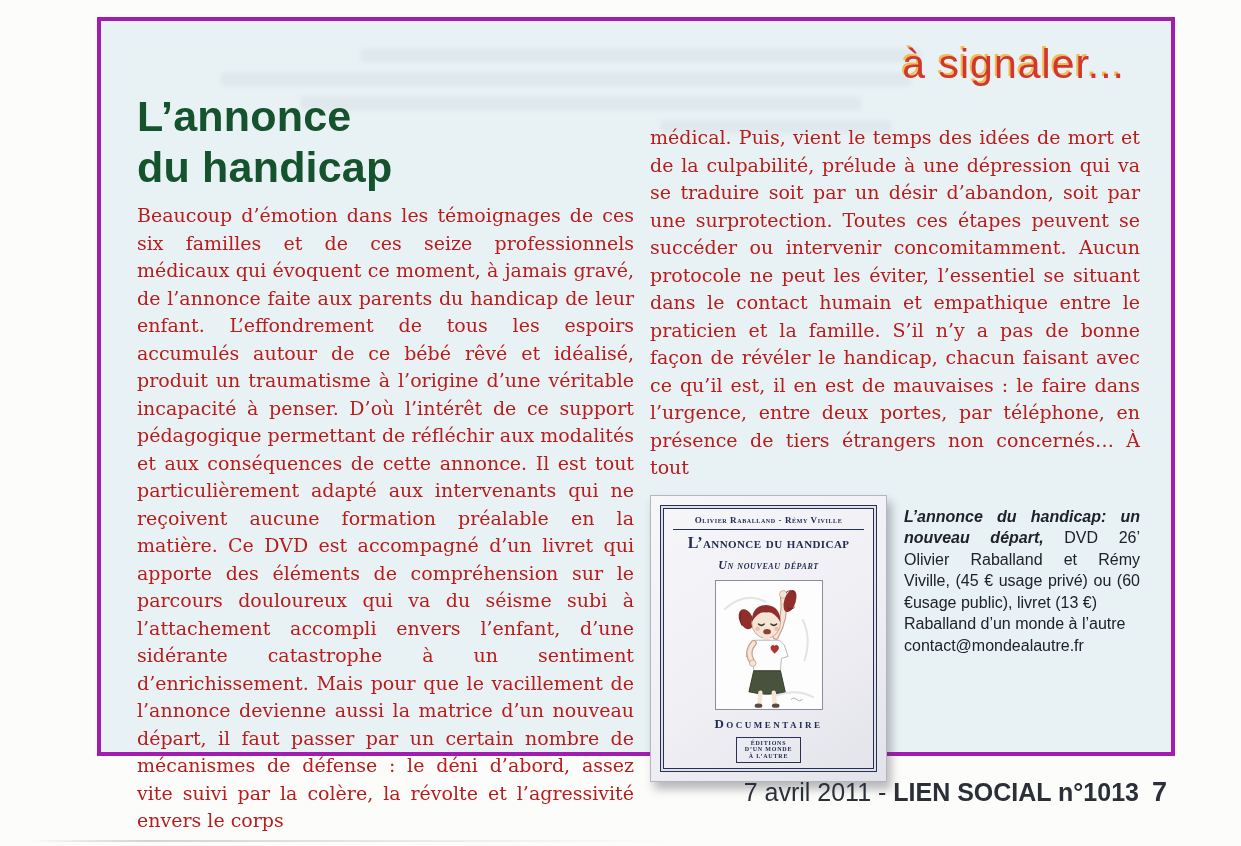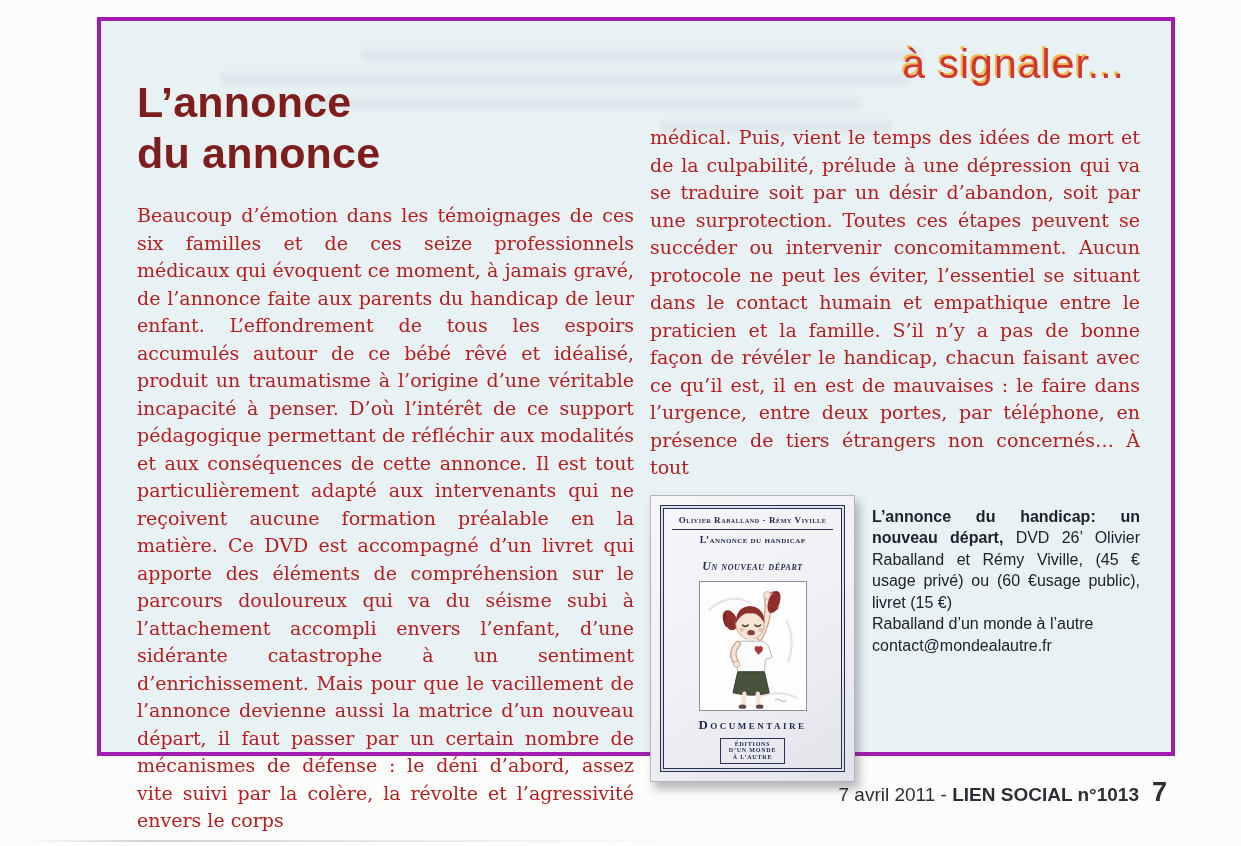--- a/index.html
+++ b/index.html
@@ -26,59 +26,59 @@
   
   .signaler {
     position:absolute; top:20px; right:46px;
     font-size:41px; letter-spacing:1px;
     color:#cf382c;
     text-shadow:-2px -2px 0 rgba(243,178,58,0.85);
   }
 
   
   .title {
-    position:absolute; left:36px; top:56px;
+    position:absolute; left:36px; top:70px;
     font-size:43px; line-height:51px;
-    color:#7f1d1d; letter-spacing:0.2px;
+    color:#14532d; letter-spacing:0.2px;
   }
 
   
   .body-text {
     font-family:"DejaVu Serif", serif;
     font-size:19px; line-height:27.5px;
     color:#b91c1c;
     text-align:justify;
   }
   .col-left  { position:absolute; left:36px;  top:181px; width:497px; }
   .col-right { position:absolute; left:549px; top:103px; width:490px; }
 
   
   .cover {
     float:left;
-    width:205px; height:287px;
+    width:237px; height:287px;
     margin:13px 17px 10px 0;
     position:relative;
     background:linear-gradient(145deg,#f7f7fa 0%,#efeff4 55%,#e2e2ea 100%);
     border:1px solid #b5b5bf;
     box-shadow:4px 7px 9px rgba(55,55,70,0.35);
     text-decoration:underline;
   }
   .cover-frame {
     position:absolute; inset:9px;
     border:1px solid #273056;
     box-shadow:inset 0 0 0 2px rgba(244,244,248,0.9), inset 0 0 0 3px #273056;
     display:flex; flex-direction:column; align-items:center;
     padding:9px 6px 6px 6px;
     font-family:"Liberation Serif", serif;
     color:#222c52;
   }
   .cover-authors { font-size:9px; font-weight:bold; font-variant:small-caps; letter-spacing:0.6px; white-space:nowrap; }
   .cover-rule    { width:94%; height:1px; background:#273056; margin:4px 0 4px 0; }
-  .cover-title   { font-size:10px; font-weight:bold; font-variant:small-caps; letter-spacing:0.4px; white-space:nowrap; }
-  .cover-sub     { font-size:12px; font-weight:bold; font-style:italic; font-variant:small-caps; letter-spacing:0.6px; margin-top:14px; }
+  .cover-title   { font-size:16px; font-weight:bold; font-variant:small-caps; letter-spacing:0.4px; white-space:nowrap; }
+  .cover-sub     { font-size:12px; font-weight:bold; font-style:italic; font-variant:small-caps; letter-spacing:0.6px; margin-top:6px; }
   .cover-art {
     width:108px; height:130px;
     margin:7px auto 6px auto;
     background:#fdfdfe;
     border:1px solid #8d8d99;
   }
   .cover-genre { font-size:13px; font-weight:bold; font-variant:small-caps; letter-spacing:2.5px;text-align:center; }
   .cover-pub {
     margin-top:5px;
     border:1px solid #273056;
@@ -87,30 +87,30 @@
   }
   .cover-pub div { font-size:6px; font-weight:bold; letter-spacing:0.8px; text-transform:uppercase; }
 
   
   .caption {
     font-size:16px; line-height:21.5px;
     color:#20222b;
     margin-top:24px;
     text-align:justify;
   }
-  .caption .lead { font-weight:bold; }
+  .caption .lead { font-weight:bold; font-style:italic; }
   .caption .line { text-align:left; }
 
   
   .footer {
     position:absolute; top:777px; right:74px;
     display:flex; align-items:baseline; gap:13px;
     color:#2b3038;
   }
-  .footer .issue { font-size:19px; }
+  .footer .issue { font-size:25px; }
   .footer .issue b { font-weight:bold; }
   .footer .pageno { font-size:27px; font-weight:bold; }
 
   
   .scan-mark {
     position:absolute; left:28px; bottom:4px; width:650px; height:2px;
     background:linear-gradient(90deg, rgba(120,120,125,0) 0%, rgba(115,115,122,0.30) 18%, rgba(115,115,122,0.12) 62%, rgba(120,120,125,0) 100%);
   }
 </style>
 </head>
@@ -120,21 +120,21 @@
 
   <div class="ghost" style="left:260px; top:28px;  width:560px; height:13px;"></div>
   <div class="ghost" style="left:120px; top:52px;  width:690px; height:13px;"></div>
   <div class="ghost" style="left:200px; top:76px;  width:560px; height:13px;"></div>
   <div class="ghost" style="left:560px; top:100px; width:230px; height:12px;"></div>
 
   <div class="signaler">à signaler...</div>
 
   <h1 class="title">
     <span>L’annonce</span><br>
-    <span>du annonce</span>
+    <span>du handicap</span>
   </h1>
 
   <div class="col-left">
     <p class="body-text">Beaucoup d’émotion dans les témoignages de ces six familles et de ces seize professionnels médicaux qui évoquent ce moment, à jamais gravé, de l’annonce faite aux parents du handicap de leur enfant. L’effondrement de tous les espoirs accumulés autour de ce bébé rêvé et idéalisé, produit un traumatisme à l’origine d’une véritable incapacité à penser. D’où l’intérêt de ce support pédagogique permettant de réfléchir aux modalités et aux conséquences de cette annonce. Il est tout particulièrement adapté aux intervenants qui ne reçoivent aucune formation préalable en la matière. Ce DVD est accompagné d’un livret qui apporte des éléments de compréhension sur le parcours douloureux qui va du séisme subi à l’attachement accompli envers l’enfant, d’une sidérante catastrophe à un sentiment d’enrichissement. Mais pour que le vacillement de l’annonce devienne aussi la matrice d’un nouveau départ, il faut passer par un certain nombre de mécanismes de défense : le déni d’abord, assez vite suivi par la colère, la révolte et l’agressivité envers le corps</p>
   </div>
 
   <div class="col-right">
     <p class="body-text">médical. Puis, vient le temps des idées de mort et de la culpabilité, prélude à une dépression qui va se traduire soit par un désir d’abandon, soit par une surprotection. Toutes ces étapes peuvent se succéder ou intervenir concomitamment. Aucun protocole ne peut les éviter, l’essentiel se situant dans le contact humain et empathique entre le praticien et la famille. S’il n’y a pas de bonne façon de révéler le handicap, chacun faisant avec ce qu’il est, il en est de mauvaises : le faire dans l’urgence, entre deux portes, par téléphone, en présence de tiers étrangers non concernés… À tout</p>
 
     <div class="cover">
@@ -187,21 +187,21 @@
         <div class="cover-pub">
           <div>Éditions</div>
           <div>d’un monde</div>
           <div>à l’autre</div>
         </div>
       </div>
     </div>
 
 
     <div class="caption">
-      <p><span class="lead">L’annonce du handicap: un nouveau départ,</span> <span>DVD 26’ Olivier Raballand et Rémy Viville, (45 € usage privé) ou (60 €usage public), livret (15 €)</span></p>
+      <p><span class="lead">L’annonce du handicap: un nouveau départ,</span> <span>DVD 26’ Olivier Raballand et Rémy Viville, (45 € usage privé) ou (60 €usage public), livret (13 €)</span></p>
       <div class="line">Raballand d’un monde à l’autre</div>
       <div class="line">contact@mondealautre.fr</div>
     </div>
   </div>
 
 </div>
 
 <div class="footer">
   <span class="issue"><span>7 avril 2011 - </span><b>LIEN SOCIAL n°1013</b></span>
   <span class="pageno">7</span>

